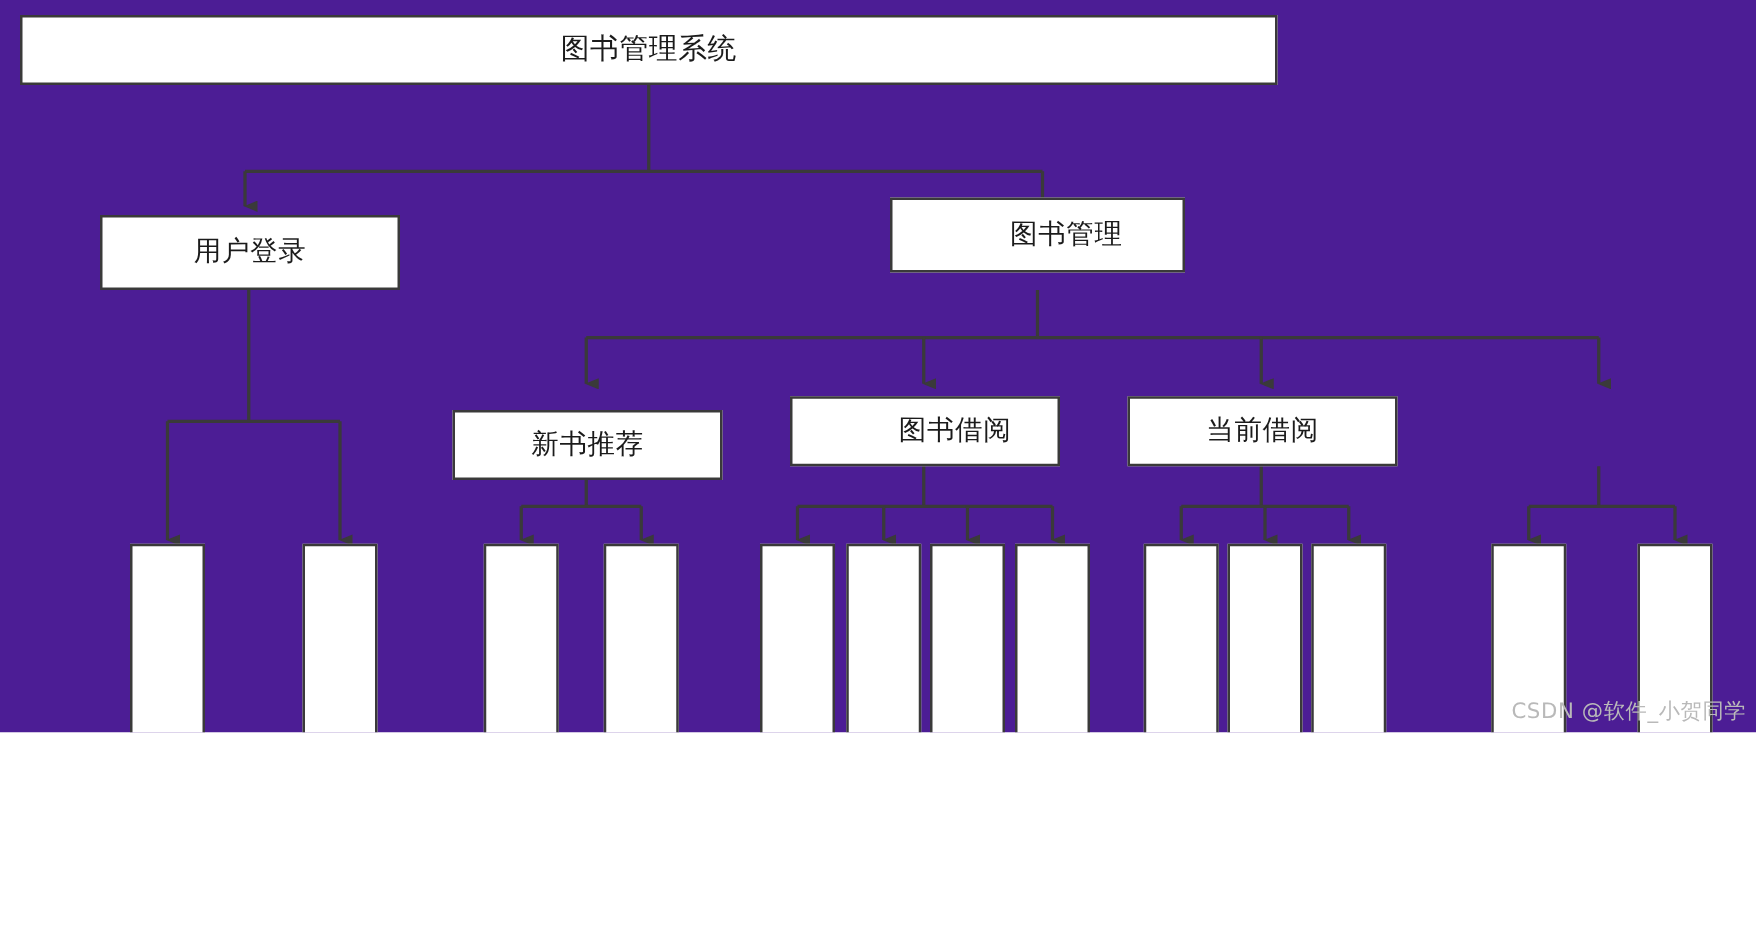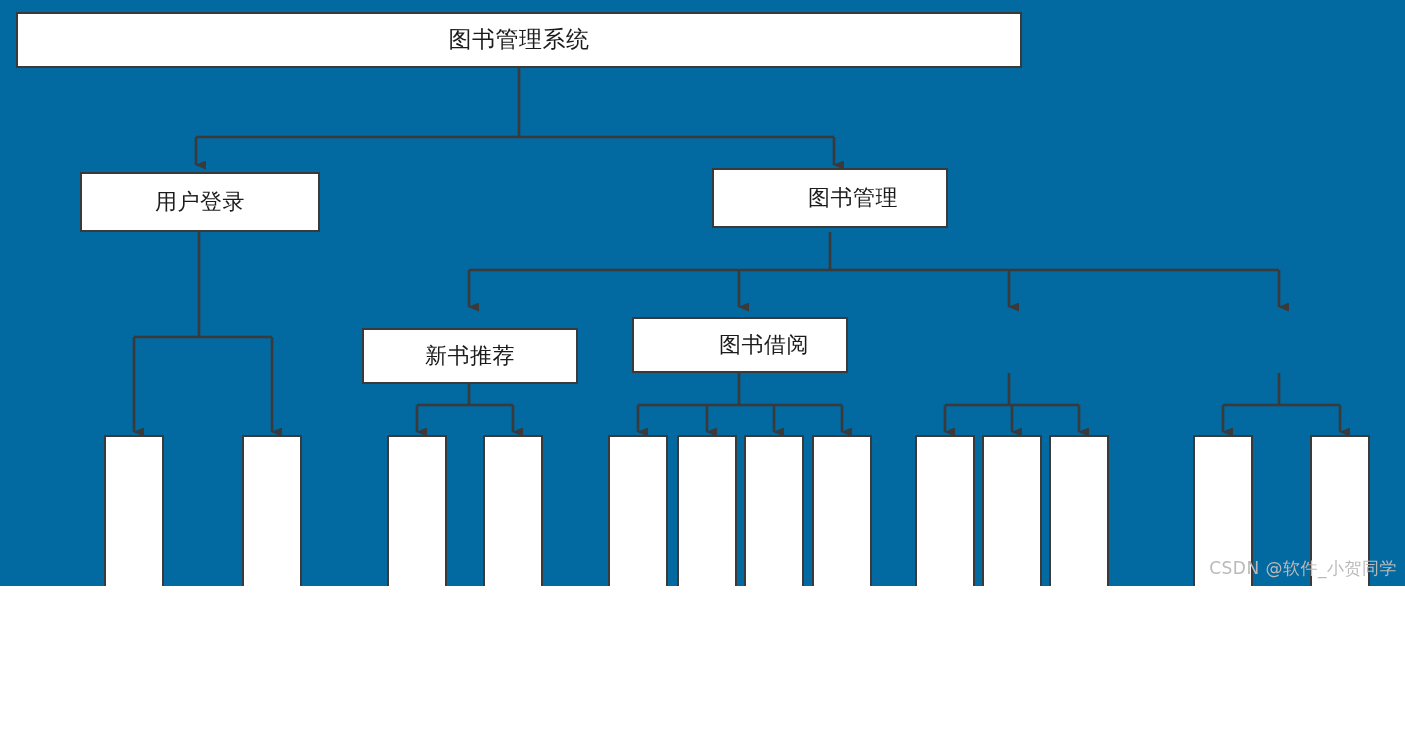--- a/index.html
+++ b/index.html
@@ -8,21 +8,21 @@
     padding: 0;
     background: #ffffff;
   }
   body {
     font-family: "DejaVu Sans", "Liberation Sans", sans-serif;
   }
   #diagram-root {
     position: relative;
     width: 1405px;
     height: 586px;
-    background: #0369a1;
+    background: #4c1d95;
     overflow: hidden;
   }
   #edge-layer {
     position: absolute;
     left: 0;
     top: 0;
     width: 1405px;
     height: 747px;
     pointer-events: none;
   }
@@ -129,30 +129,33 @@
     </g>
   </svg>
 
   <div class="node h root" style="left:16px; top:12px; width:1006px; height:56px;">
     <span class="label">图书管理系统</span>
   </div>
 
   <div class="node h" style="left:80px; top:172px; width:240px; height:60px;">
     <span class="label">用户登录</span>
   </div>
-  <div class="node h" style="left:712px; top:168px; width:236px; height:60px;padding-left:46px;">
+  <div class="node h" style="left:712px; top:158px; width:236px; height:60px;padding-left:46px;">
     <span class="label">图书管理</span>
   </div>
 
   <div class="node h" style="left:362px; top:317px; width:216px; height:56px;margin-top:11px;">
     <span class="label">新书推荐</span>
   </div>
   <div class="node h" style="left:632px; top:317px; width:216px; height:56px;padding-left:48px;">
     <span class="label">图书借阅</span>
   </div>
+  <div class="node h" style="left:902px; top:317px; width:216px; height:56px;">
+    <span class="label">当前借阅</span>
+  </div>
 
   <div class="node v" style="left:104px; top:435px; width:60px; height:300px;">
     <span class="label">用户登录</span>
   </div>
   <div class="node v" style="left:242px; top:435px; width:60px; height:300px;">
     <span class="label">注销登录</span>
   </div>
 
   <div class="node v" style="left:387px; top:435px; width:60px; height:300px;">
     <span class="label">查询图书</span>

